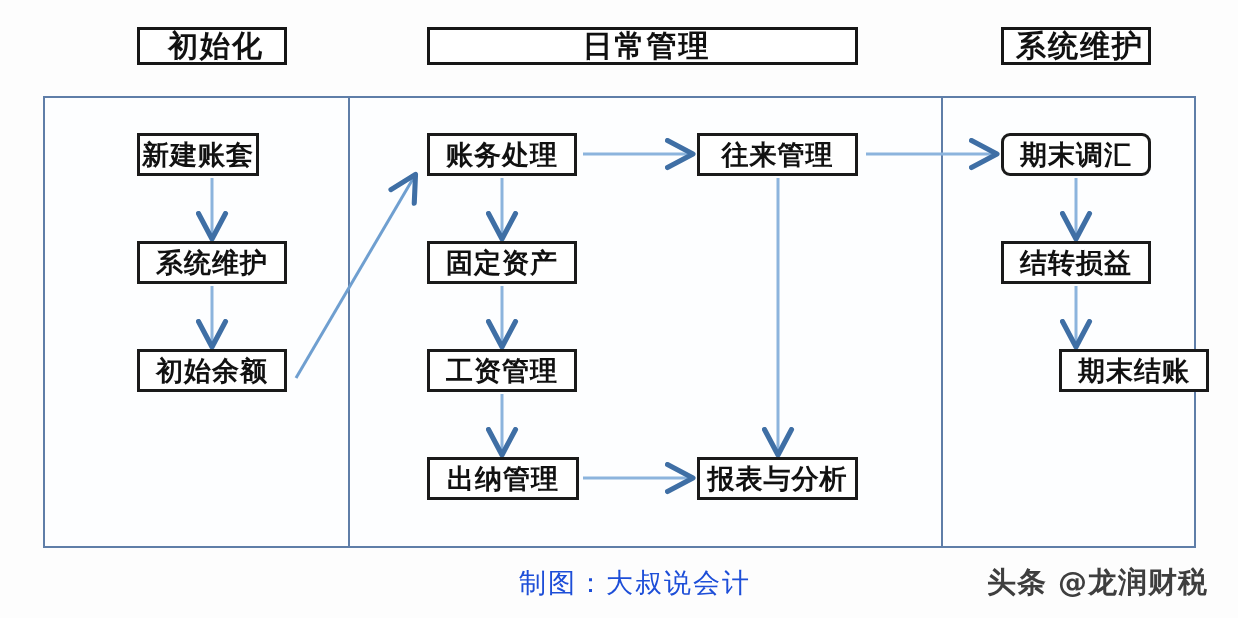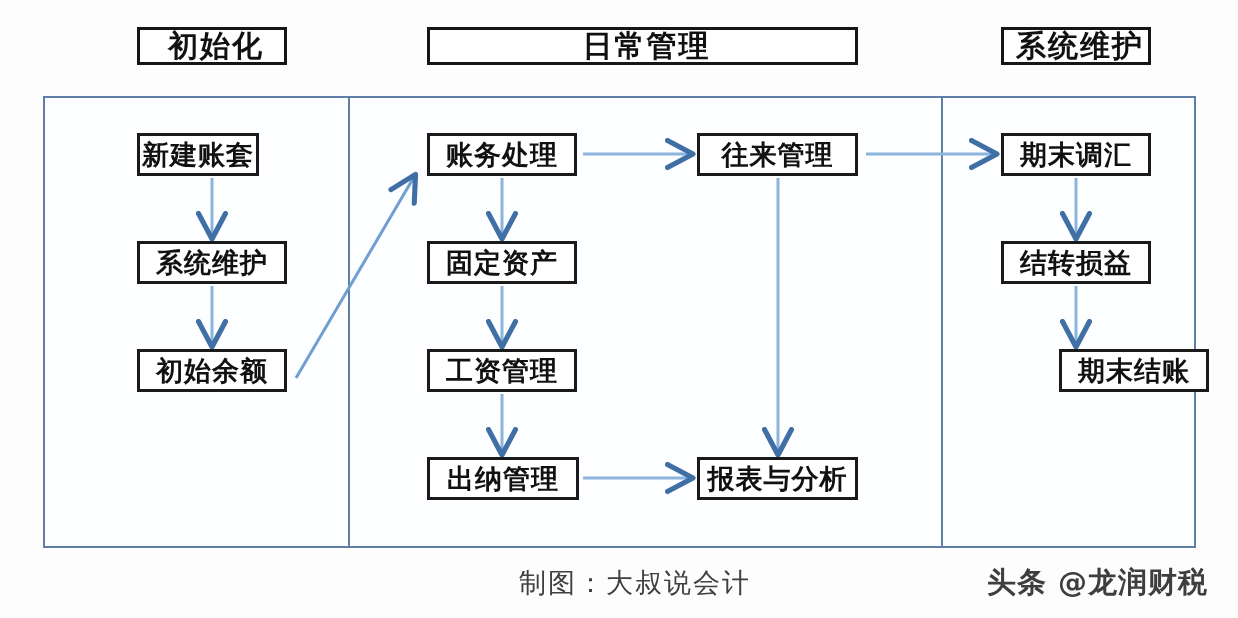--- a/index.html
+++ b/index.html
@@ -71,21 +71,21 @@
     left: 0;
     top: 0;
     width: 1238px;
     height: 618px;
     pointer-events: none;
   }
 
   
   .caption {
     position: absolute;
-    color: #404040;
+    color: #1d4ed8;
     font-size: 27px;
     font-weight: 500;
     letter-spacing: 2px;
     white-space: nowrap;
   }
   .watermark {
     position: absolute;
     color: #2e2e2e;
     font-size: 29px;
     font-weight: 700;
@@ -165,21 +165,21 @@
     <span>出纳管理</span>
   </div>
 
   <div class="node" style="left:697px; top:133px; width:161px; height:43px;">
     <span>往来管理</span>
   </div>
   <div class="node" style="left:697px; top:457px; width:161px; height:43px;">
     <span>报表与分析</span>
   </div>
 
-  <div class="node" style="left:1001px; top:133px; width:150px; height:43px;">
+  <div class="node" style="left:1001px; top:133px; width:150px; height:43px;border-radius:9px;">
     <span>期末调汇</span>
   </div>
   <div class="node" style="left:1001px; top:241px; width:150px; height:43px;">
     <span>结转损益</span>
   </div>
   <div class="node" style="left:1059px; top:349px; width:150px; height:43px;">
     <span>期末结账</span>
   </div>
 
   <div class="caption" style="left:519px; top:565px;">制图：大叔说会计</div>

